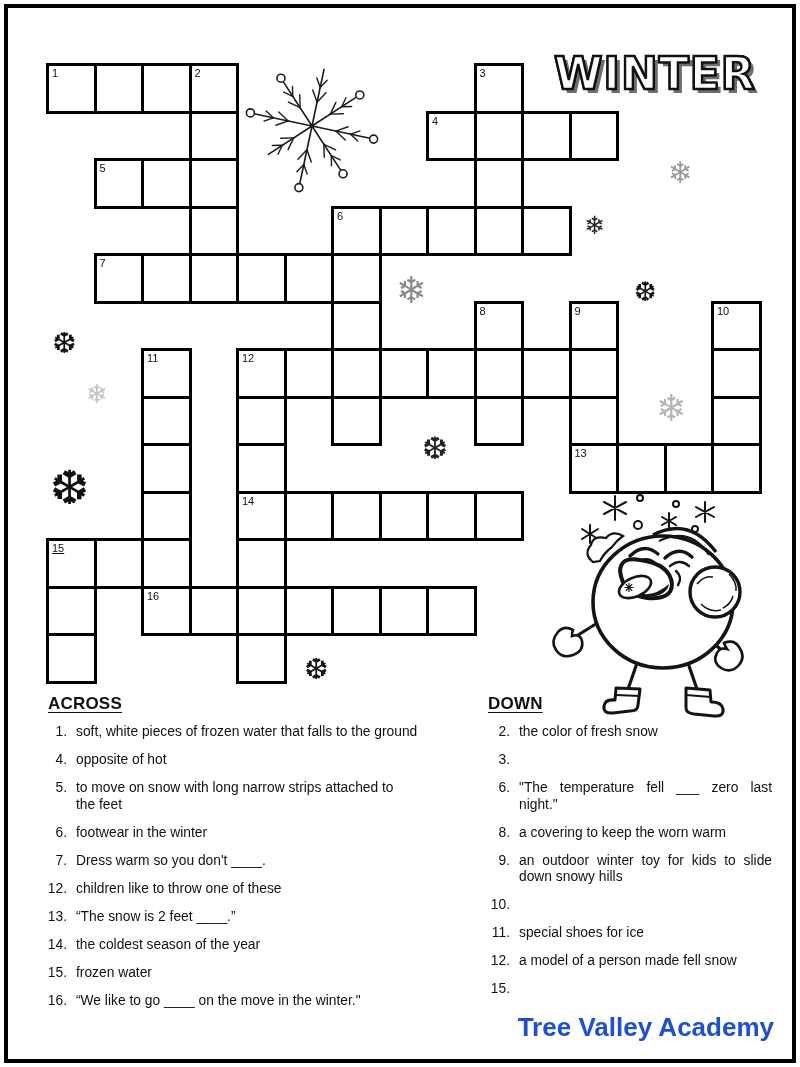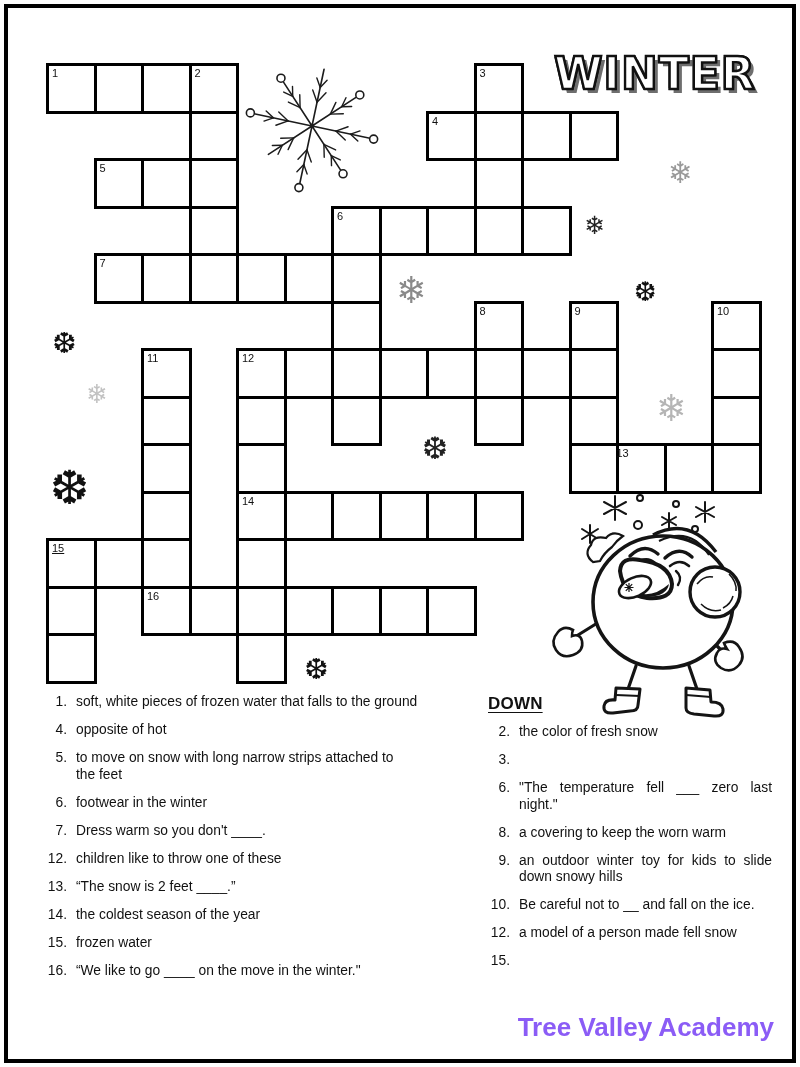--- a/index.html
+++ b/index.html
@@ -130,21 +130,21 @@
     <div class="cellnum" style="left: 479.5px; top: 68px;">3</div>
     <div class="cellnum" style="left: 432px; top: 115.5px;">4</div>
     <div class="cellnum" style="left: 99.5px; top: 163px;">5</div>
     <div class="cellnum" style="left: 337px; top: 210.5px;">6</div>
     <div class="cellnum" style="left: 99.5px; top: 258px;">7</div>
     <div class="cellnum" style="left: 479.5px; top: 305.5px;">8</div>
     <div class="cellnum" style="left: 574.5px; top: 305.5px;">9</div>
     <div class="cellnum" style="left: 717px; top: 305.5px;">10</div>
     <div class="cellnum" style="left: 147px; top: 353px;">11</div>
     <div class="cellnum" style="left: 242px; top: 353px;">12</div>
-    <div class="cellnum" style="left: 574.5px; top: 448px; margin-left: 42px;">13</div>
+    <div class="cellnum" style="left: 574.5px; top: 448px;">13</div>
     <div class="cellnum" style="left: 242px; top: 495.5px;">14</div>
     <div class="cellnum" style="left: 52px; top: 543px; text-decoration: underline;">15</div>
     <div class="cellnum" style="left: 147px; top: 590.5px;">16</div>
   </div>
 
 <svg id="bigflake" class="bigflake" style="left:244px;top:48px" width="136" height="156" viewBox="0 0 136 156">
     <line x1="68" y1="78" x2="124.73256084256073" y2="90.05887806743004" stroke="#1c1c1c" stroke-width="1.6" stroke-linecap="round"></line>
     <line x1="91.82767555387551" y1="83.06472878832062" x2="104.08105437149132" y2="78.7225280154401" stroke="#1c1c1c" stroke-width="1.4" stroke-linecap="round"></line>
     <line x1="91.82767555387551" y1="83.06472878832062" x2="101.25556194755993" y2="92.01542474717098" stroke="#1c1c1c" stroke-width="1.4" stroke-linecap="round"></line>
     <line x1="106.5781413729413" y1="86.20003708585243" x2="116.00381738649193" y2="82.8598826451751" stroke="#1c1c1c" stroke-width="1.4" stroke-linecap="round"></line>
@@ -245,20 +245,21 @@
   <path d="M181,151 q10,-4 15,4 q7,10 0,18 q-8,9 -18,3 q-9,-6 -4,-15 q3,-6 10,-4 q-2,-3 -3,-6 z" fill="#fff" stroke="#141414" stroke-width="2.6"></path>
   <g fill="#fff" stroke="#141414" stroke-width="3" stroke-linejoin="round">
     <path d="M73,196 l24,1 l-2,16 q0,6 -8,6 l-17,2 q-10,1 -9,-7 q1,-7 11,-6 z"></path>
     <path d="M73,203 l24,1" stroke-width="2"></path>
     <path d="M143,196 l24,2 l1,12 q11,0 12,7 q1,8 -9,7 l-20,-2 q-8,-1 -8,-6 z"></path>
     <path d="M143,203 l25,2" stroke-width="2"></path>
   </g>
 </svg>
 
 <div class="clue-col across-col">
+  <div class="clue-header">ACROSS</div>
   <div id="across-list">
       <div class="clue">
         <div class="cnum">1.</div>
         <div class="ctext">soft, white pieces of frozen water that falls to the ground</div>
       </div>
       <div class="clue">
         <div class="cnum">4.</div>
         <div class="ctext">opposite of hot</div>
       </div>
       <div class="clue">
@@ -314,25 +315,28 @@
       <div class="clue">
         <div class="cnum">8.</div>
         <div class="ctext">a covering to keep the worn warm</div>
       </div>
       <div class="clue">
         <div class="cnum">9.</div>
         <div class="ctext">an outdoor winter toy for kids to slide down snowy hills</div>
       </div>
       <div class="clue">
         <div class="cnum">10.</div>
-        <div class="ctext">Be careful not to __ and fall on the ice.</div>
+      </div>
+      <div class="clue">
+        <div class="cnum">11.</div>
+        <div class="ctext">special shoes for ice</div>
       </div>
       <div class="clue">
         <div class="cnum">12.</div>
         <div class="ctext">a model of a person made fell snow</div>
       </div>
       <div class="clue">
         <div class="cnum">15.</div>
       </div>
     </div>
 </div>
 
-<div class="footer-brand" style="color: #8b5cf6;">Tree Valley Academy</div>
+<div class="footer-brand" style="color: #1d4ed8;">Tree Valley Academy</div>
 
 </body></html>

